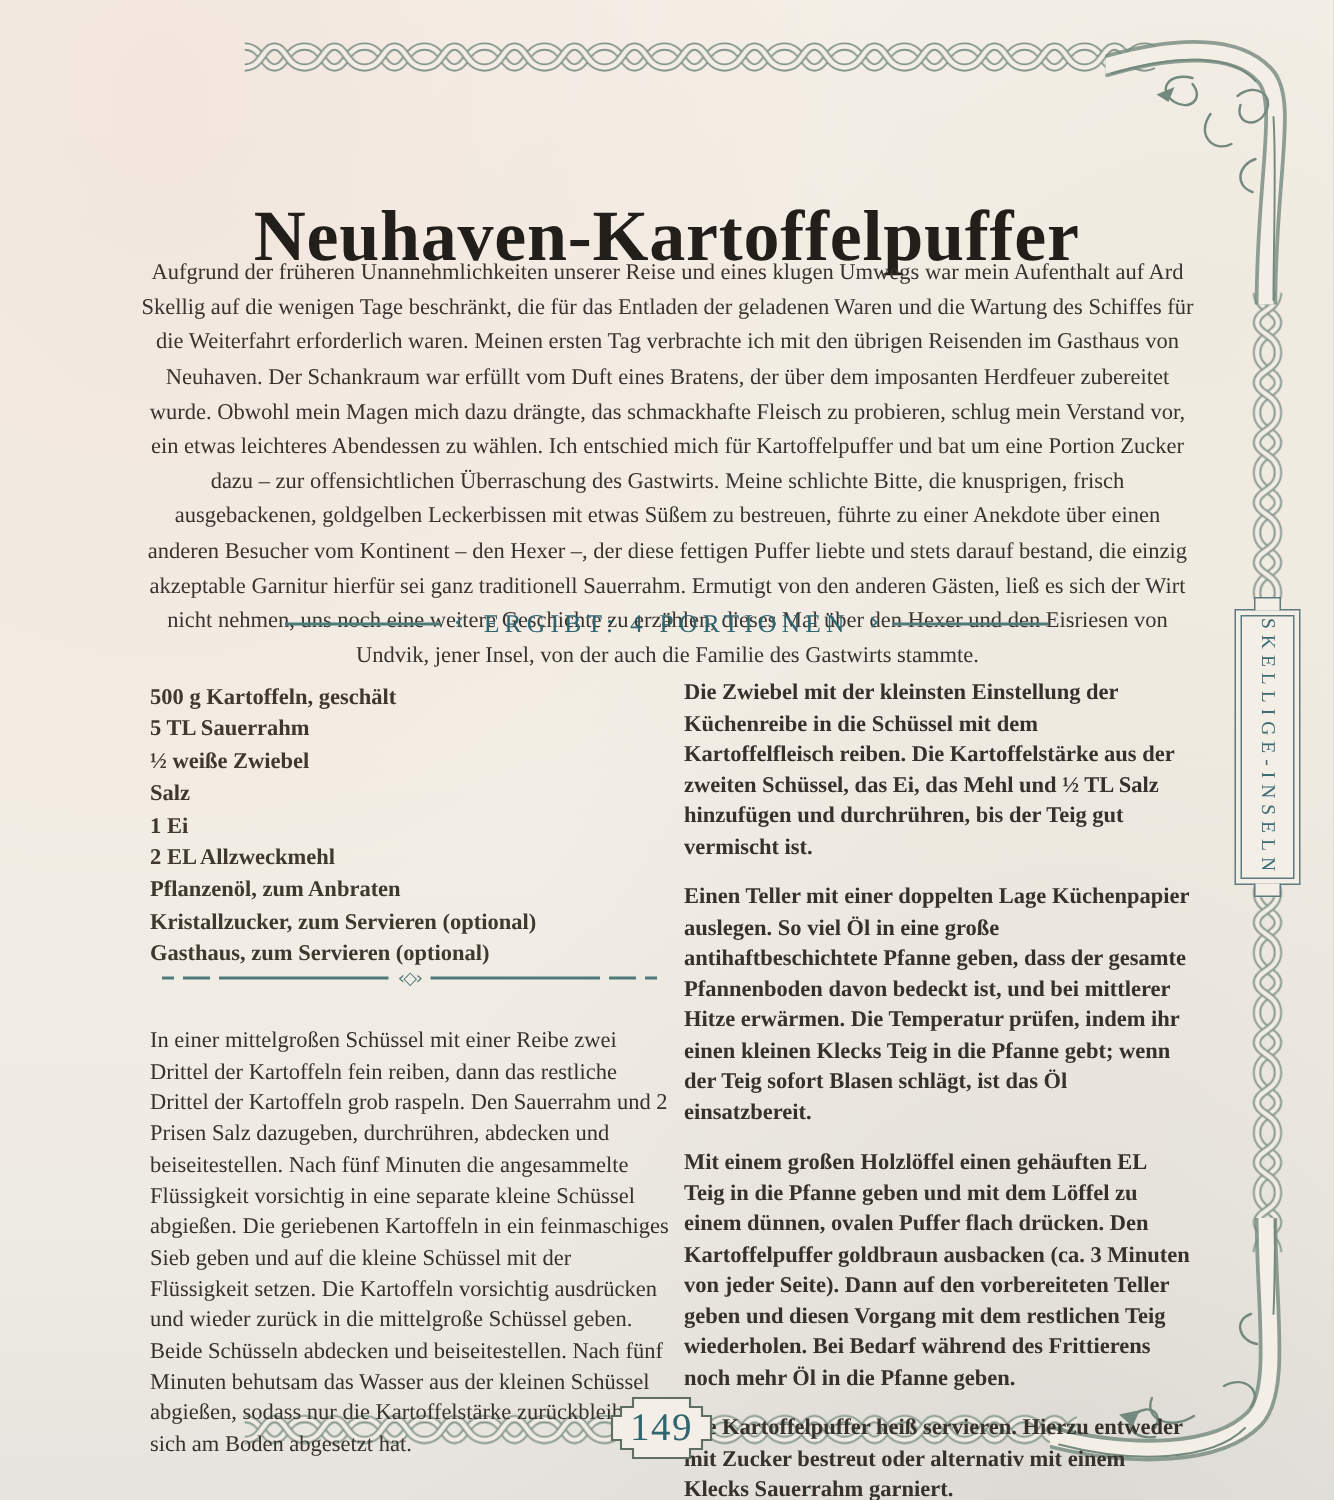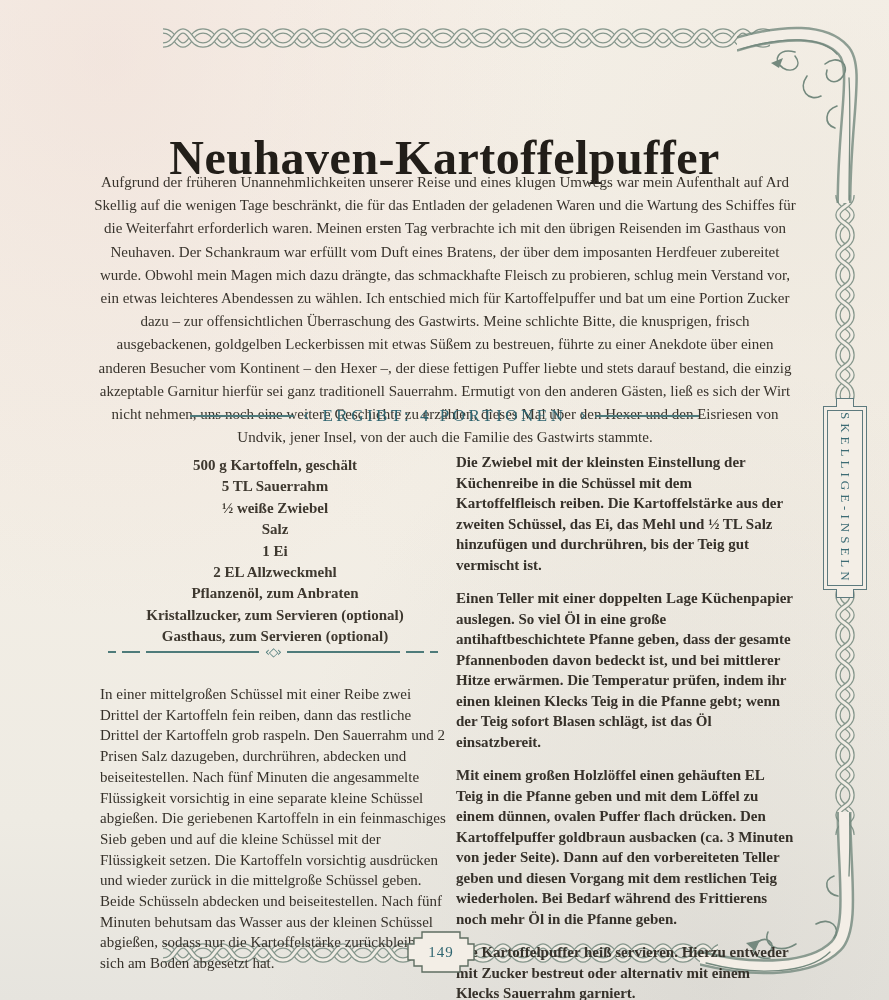--- a/index.html
+++ b/index.html
@@ -27,21 +27,21 @@
     position:absolute;top:406px;left:0;width:100%;display:flex;
     align-items:center;justify-content:center;gap:9px;z-index:4;
   }
   .yield-rule{width:104px;height:1.4px;background:#4d7a7c;}
   .chev{color:#3d707a;font-size:17px;line-height:1;font-family:"DejaVu Sans",sans-serif;transform:translateY(-1px);}
   .yield-label{font-size:17px;letter-spacing:3.5px;color:#2f6570;padding:0 4px;}
   .ingredients{
     position:absolute;top:455px;left:100px;width:350px;margin:0;padding:0;
     list-style:none;z-index:4;
   }
-  .ingredients li{font-weight:bold;font-size:15px;line-height:21.4px;color:#3e382f;text-align:center;}
+  .ingredients li{font-weight:bold;font-size:15px;line-height:21.4px;color:#3e382f;}
   .ing-divider{
     position:absolute;top:646px;left:108px;width:330px;display:flex;
     align-items:center;gap:6px;z-index:4;color:#4e7b7a;
   }
   .d-seg{height:1.4px;background:#4e7b7a;}
   .d-a{width:8px;}.d-b{width:18px;}
   .d-line{flex:1;height:1.4px;background:#4e7b7a;}
   .d-orn{font-family:"DejaVu Sans",sans-serif;font-size:12px;line-height:1;letter-spacing:-1px;color:#4e7b7a;}
   .left-steps{
     position:absolute;top:684px;left:100px;width:350px;margin:0;
@@ -63,21 +63,21 @@
     position:absolute;inset:3px;border:1px solid #5d7a7e;
     display:flex;align-items:center;justify-content:center;
   }
   .side-tab .vtext{
     writing-mode:vertical-rl;font-size:13px;letter-spacing:4px;
     color:#3c6b74;white-space:nowrap;
   }
   .page-plaque{position:absolute;top:924px;left:402px;width:78px;height:56px;z-index:5;}
   .page-plaque .num{
     position:absolute;inset:0;display:flex;align-items:center;justify-content:center;
-    font-size:15px;letter-spacing:1px;color:#2f6570;
+    font-size:26px;letter-spacing:1px;color:#2f6570;
   }
 </style>
 </head>
 <body>
 
 <div class="page">
 
   <svg width="0" height="0" style="position:absolute" aria-hidden="true">
     <defs>
       <pattern id="braidH" width="40" height="28" patternUnits="userSpaceOnUse">

